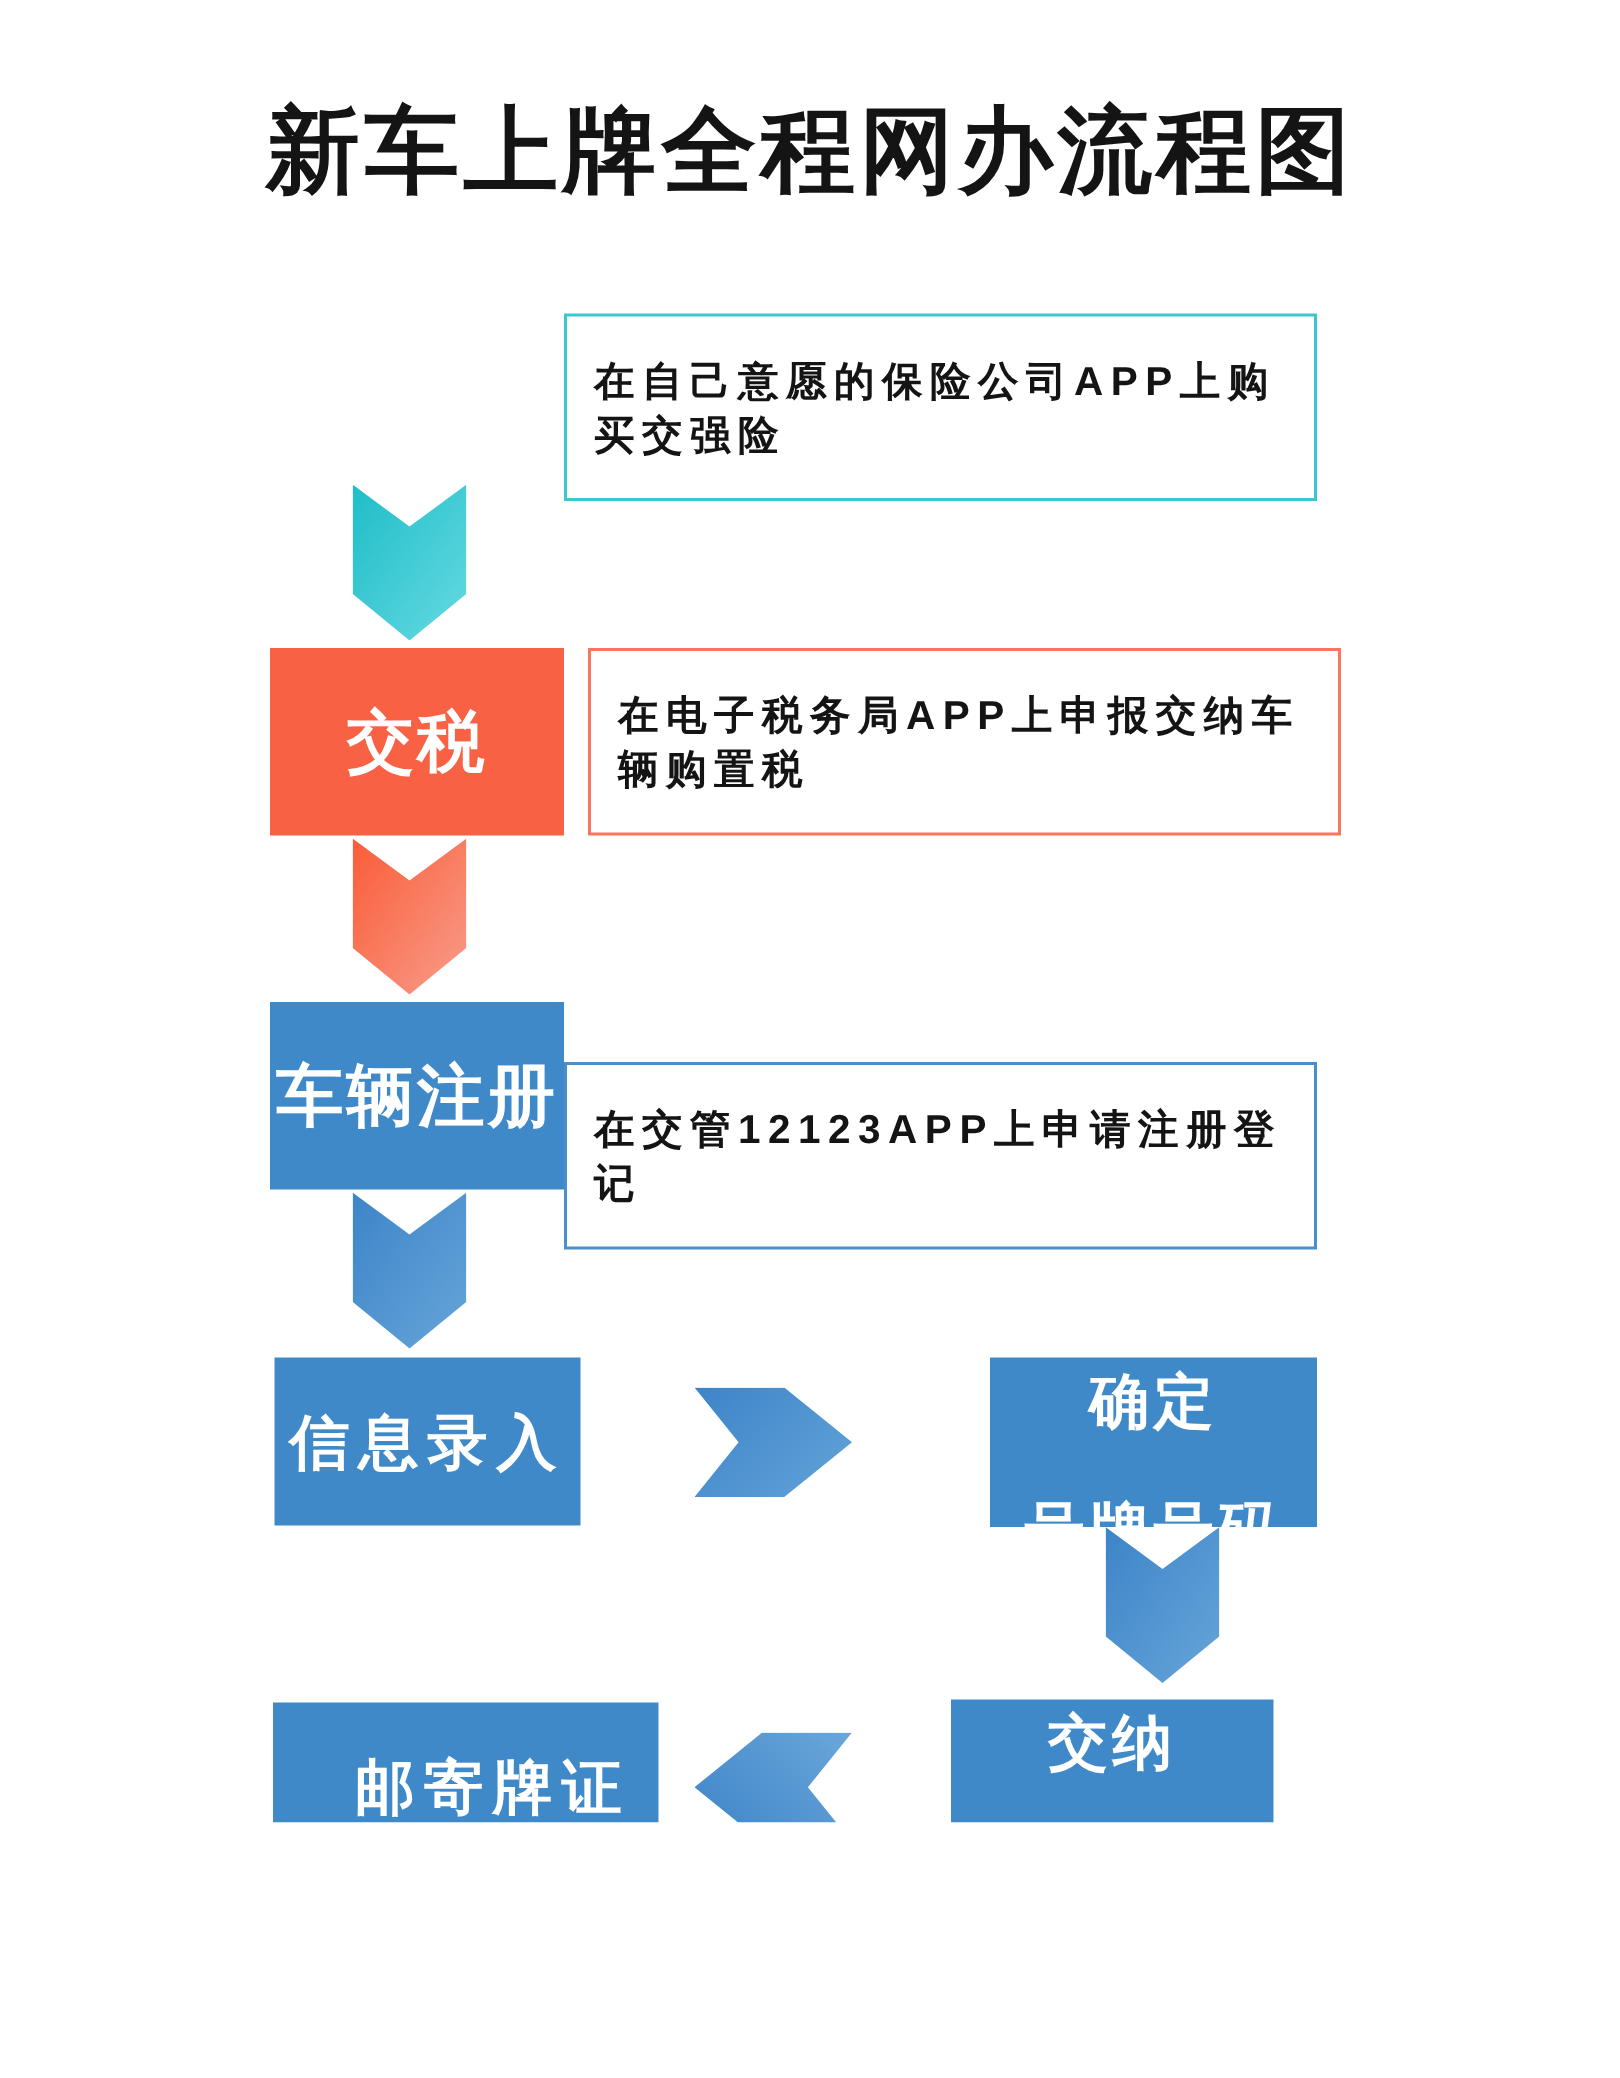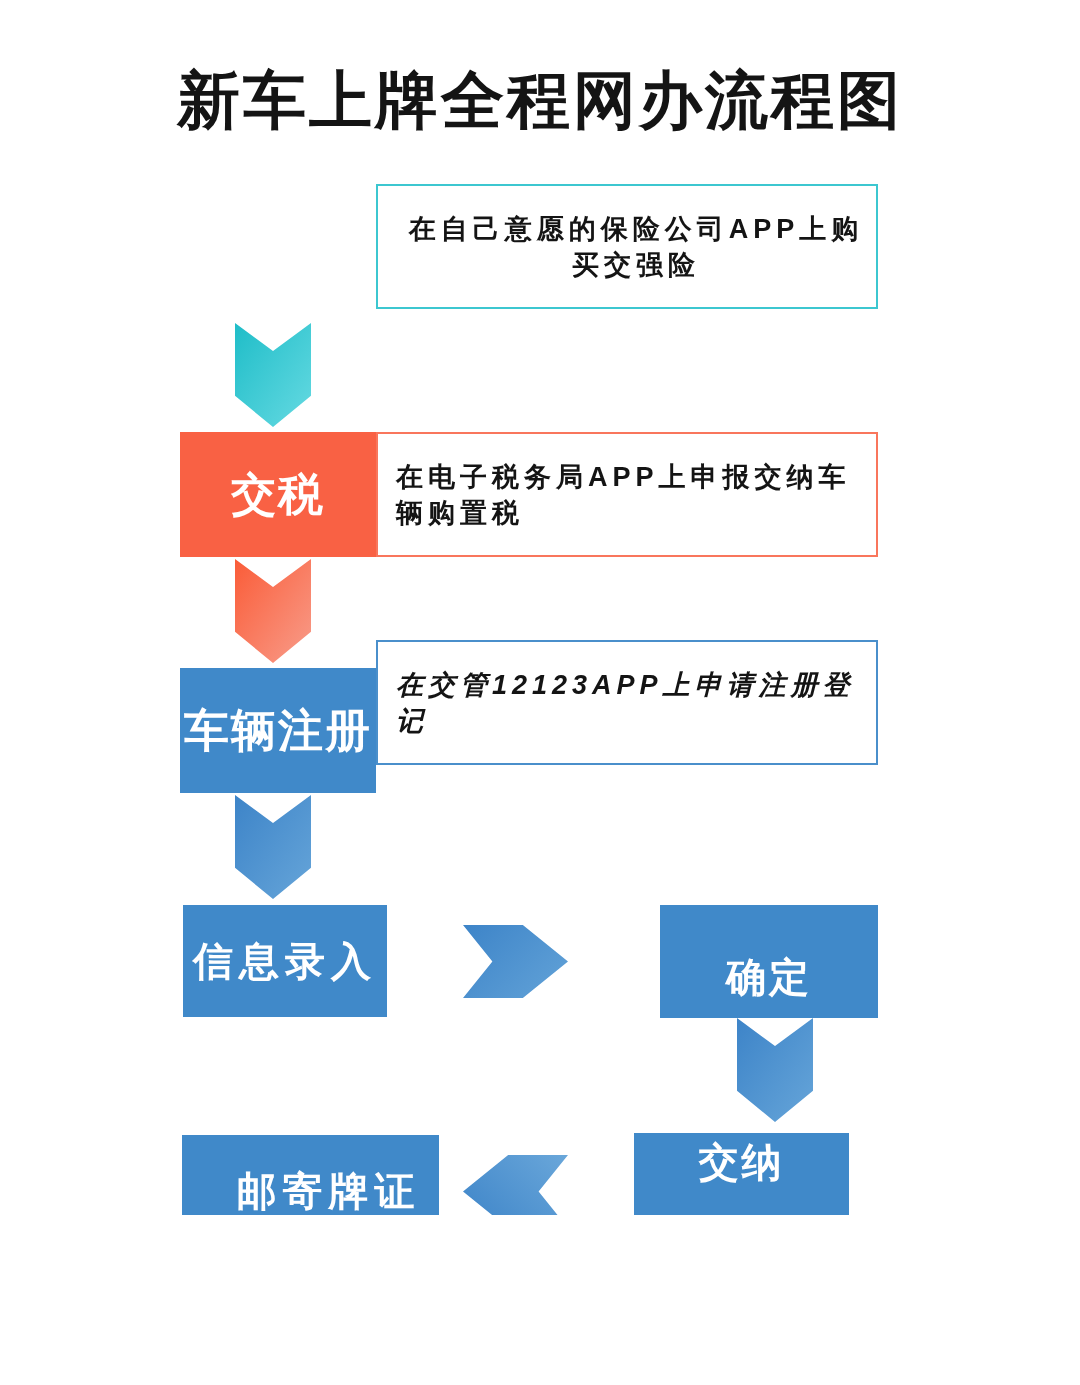--- a/index.html
+++ b/index.html
@@ -106,42 +106,43 @@
   .node .one-line{font-size:40px;letter-spacing:6px;}
   .node .line{font-size:40px;letter-spacing:3px;line-height:1.32;margin-top:32px;}
 </style>
 </head>
 <body>
 
 <div class="canvas">
 
   <h1 class="title">新车上牌全程网办流程图</h1>
 
-  <div class="step-desc teal-border" style="top:184px;text-align:center;">在自己意愿的保险公司APP上购买交强险</div>
+  <div class="step-desc teal-border" style="top:209px;">在自己意愿的保险公司APP上购买交强险</div>
 
   <div class="chev-down teal-arrow" style="left:235px;top:323px;"></div>
 
   <div class="step-label orange-bg" style="top:432px;">交税</div>
-  <div class="step-desc orange-border" style="top:432px;">在电子税务局APP上申报交纳车辆购置税</div>
+  <div class="step-desc orange-border" style="top:432px;margin-left:16px;">在电子税务局APP上申报交纳车辆购置税</div>
 
   <div class="chev-down orange-arrow" style="left:235px;top:559px;"></div>
 
   <div class="step-label blue-bg" style="top:668px;">车辆注册</div>
-  <div class="step-desc blue-border" style="top:640px;font-style:italic;">在交管12123APP上申请注册登记</div>
+  <div class="step-desc blue-border" style="top:708px;">在交管12123APP上申请注册登记</div>
 
   <div class="chev-down blue-arrow" style="left:235px;top:795px;"></div>
 
   <div class="node" style="left:183px;top:905px;width:204px;height:112px;">
     <span class="one-line">信息录入</span>
   </div>
 
   <div class="chev-right" style="left:463px;top:925px;"></div>
 
   <div class="node" style="left:660px;top:905px;width:218px;height:113px;">
     <span class="line">确定</span>
+    <span class="line">号牌号码</span>
   </div>
 
   <div class="chev-down blue-arrow" style="left:737px;top:1018px;"></div>
 
   <div class="node" style="left:182px;top:1135px;width:221px;height:112px;padding-left:36px;">
     <span class="one-line">邮寄牌证</span>
   </div>
 
   <div class="chev-left" style="left:463px;top:1155px;"></div>
 

